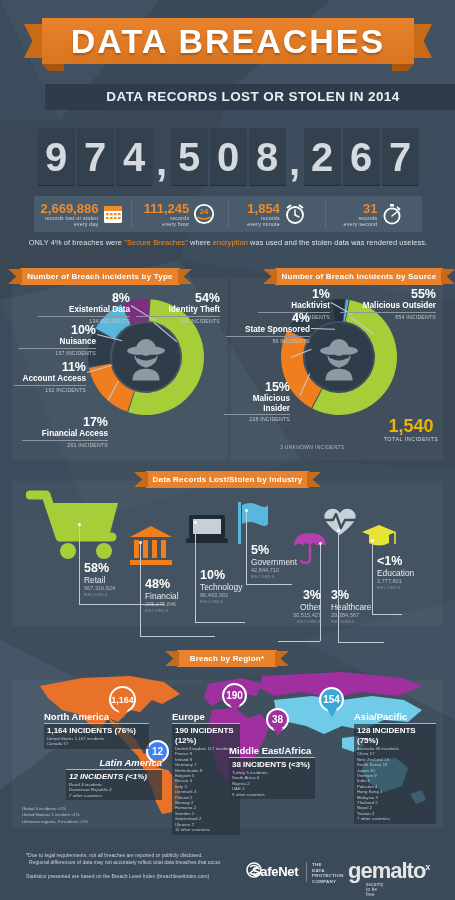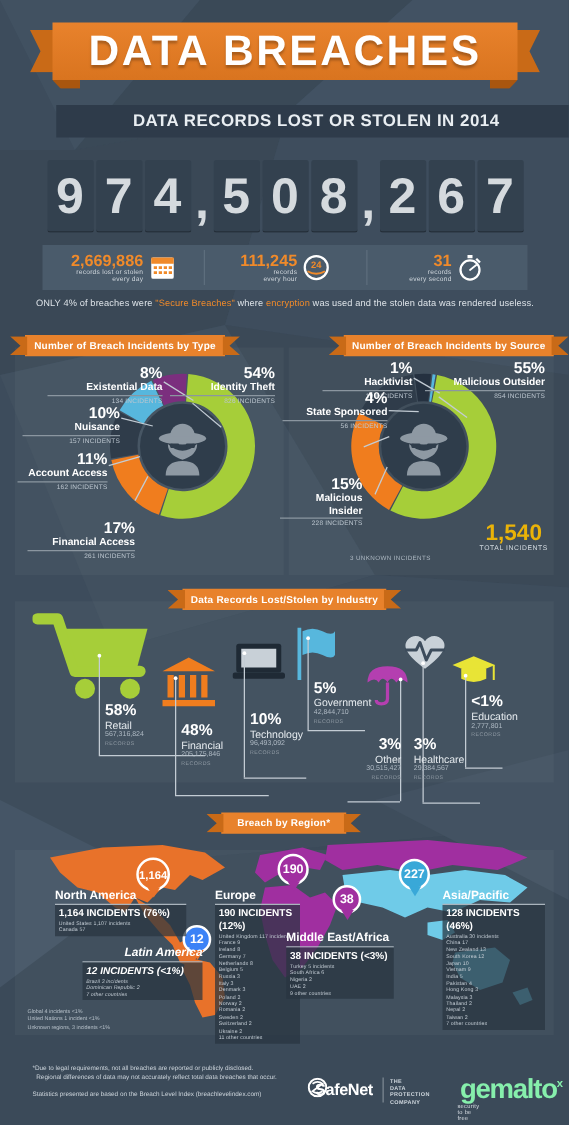--- a/index.html
+++ b/index.html
@@ -142,21 +142,21 @@
   .reg .hd { font-size:8px; font-weight:bold; color:#fff; line-height:10px; }
   .reg .li { font-size:4.2px; color:#c3ccd4; line-height:5.4px; letter-spacing:.1px; }
 
   .globalnote { position:absolute; left:22px; top:806px; font-size:4.3px; color:#b7c1ca; line-height:6.4px; }
 
   
   .footer { position:absolute; left:0; top:840px; width:384px; height:60px; }
   .foot-txt { position:absolute; left:26px; top:12px; width:250px; font-size:5.1px; color:#ccd4db; line-height:7.4px; }
   .brand-safenet { position:absolute; left:252px; top:24px; font-size:13px; font-weight:bold; color:#fff; letter-spacing:-.3px; }
   .brand-dpc { position:absolute; left:312px; top:22px; font-size:4.4px; font-weight:bold; color:#cfd7de; line-height:5.6px; letter-spacing:.3px; }
-  .brand-gemalto { position:absolute; left:348px; top:18px; font-size:22px; font-weight:bold; color:#86efac; letter-spacing:-1px;margin-left:20px; }
+  .brand-gemalto { position:absolute; left:348px; top:18px; font-size:22px; font-weight:bold; color:#e5e5e5; letter-spacing:-1px; }
   .brand-tag { position:absolute; left:366px; top:42px; font-size:4.6px; color:#d8dee4; letter-spacing:.2px; }
   .vsep { position:absolute; left:306px; top:22px; width:1px; height:20px; background:#7d8892; }
 </style>
 </head>
 <body>
 
 <div class="bg-facets">
   <svg viewBox="0 0 455 900" preserveAspectRatio="none">
     <rect width="455" height="900" fill="#3d4c5c"></rect>
     <polygon points="0,0 160,0 60,120" fill="#415161"></polygon>
@@ -229,20 +229,32 @@
           <div class="sm">every hour</div>
         </div>
         <div class="stat-ico"><svg width="22" height="22" viewBox="0 0 22 22">
             <circle cx="11" cy="11" r="9.2" fill="none" stroke="#fff" stroke-width="1.8"></circle>
             <text x="11" y="11" font-size="7.5" font-weight="bold" fill="#f08a2a" text-anchor="middle" font-family="Liberation Sans, sans-serif">24</text>
             <path d="M4,14 Q11,18 18,14" stroke="#f08a2a" stroke-width="1.6" fill="none"></path>
           </svg></div>
       </div>
       <div class="stat-cell">
         <div class="txt">
+          <div class="big">1,854</div>
+          <div class="sm">records</div>
+          <div class="sm">every minute</div>
+        </div>
+        <div class="stat-ico"><svg width="22" height="22" viewBox="0 0 22 22">
+            <circle cx="11" cy="12" r="8" fill="none" stroke="#fff" stroke-width="1.8"></circle>
+            <path d="M3,5 L7,2 M19,5 L15,2" stroke="#fff" stroke-width="1.8"></path>
+            <path d="M11,7 L11,12 L15,14" stroke="#fff" stroke-width="1.5" fill="none" stroke-linecap="round"></path>
+          </svg></div>
+      </div>
+      <div class="stat-cell">
+        <div class="txt">
           <div class="big">31</div>
           <div class="sm">records</div>
           <div class="sm">every second</div>
         </div>
         <div class="stat-ico"><svg width="22" height="22" viewBox="0 0 22 22">
             <circle cx="11" cy="13" r="7.6" fill="none" stroke="#fff" stroke-width="1.8"></circle>
             <rect x="9" y="1" width="4" height="2.6" fill="#fff"></rect>
             <path d="M11,13 L16,9" stroke="#fff" stroke-width="1.4" stroke-linecap="round"></path>
             <path d="M16,4 L19,7" stroke="#fff" stroke-width="1.8"></path>
           </svg></div>
@@ -546,21 +558,21 @@
   <div class="pin" style="left:146px;top:740px;width:23px;height:23px;background:#3b82f6;color:#e8722a;font-size:10px;">
     <span style="color:#fff;">12</span>
   </div>
   <div class="pin" style="left:222px;top:683px;width:25px;height:25px;background:#a02fa0;color:#a02fa0;font-size:10px;">
     <span style="color:#fff;">190</span>
   </div>
   <div class="pin" style="left:266px;top:708px;width:23px;height:23px;background:#a02fa0;color:#a02fa0;font-size:10px;">
     <span style="color:#fff;">38</span>
   </div>
   <div class="pin" style="left:319px;top:687px;width:25px;height:25px;background:#39a8d8;color:#39a8d8;font-size:10px;">
-    <span style="color:#fff;">227</span>
+    <span style="color:#fff;">154</span>
   </div>
 
   <div class="reg" style="left:44px;top:711px;width:105px;">
     <div class="rt">North America</div>
     <div class="ul"></div>
     <div class="box">
       <div class="hd">1,164 INCIDENTS (76%)</div>
       <div>
           <div class="li">United States 1,107 incidents</div>
           <div class="li">Canada 57</div>
@@ -619,21 +631,21 @@
           <div class="li">UAE 2</div>
           <div class="li">9 other countries</div>
         </div>
     </div>
   </div>
 
   <div class="reg" style="left:354px;top:711px;width:82px;">
     <div class="rt">Asia/Pacific</div>
     <div class="ul"></div>
     <div class="box">
-      <div class="hd">128 INCIDENTS (46%)</div>
+      <div class="hd">128 INCIDENTS (75%)</div>
       <div>
           <div class="li">Australia 30 incidents</div>
           <div class="li">China 17</div>
           <div class="li">New Zealand 13</div>
           <div class="li">South Korea 12</div>
           <div class="li">Japan 10</div>
           <div class="li">Vietnam 9</div>
           <div class="li">India 5</div>
           <div class="li">Pakistan 4</div>
           <div class="li">Hong Kong 3</div>

